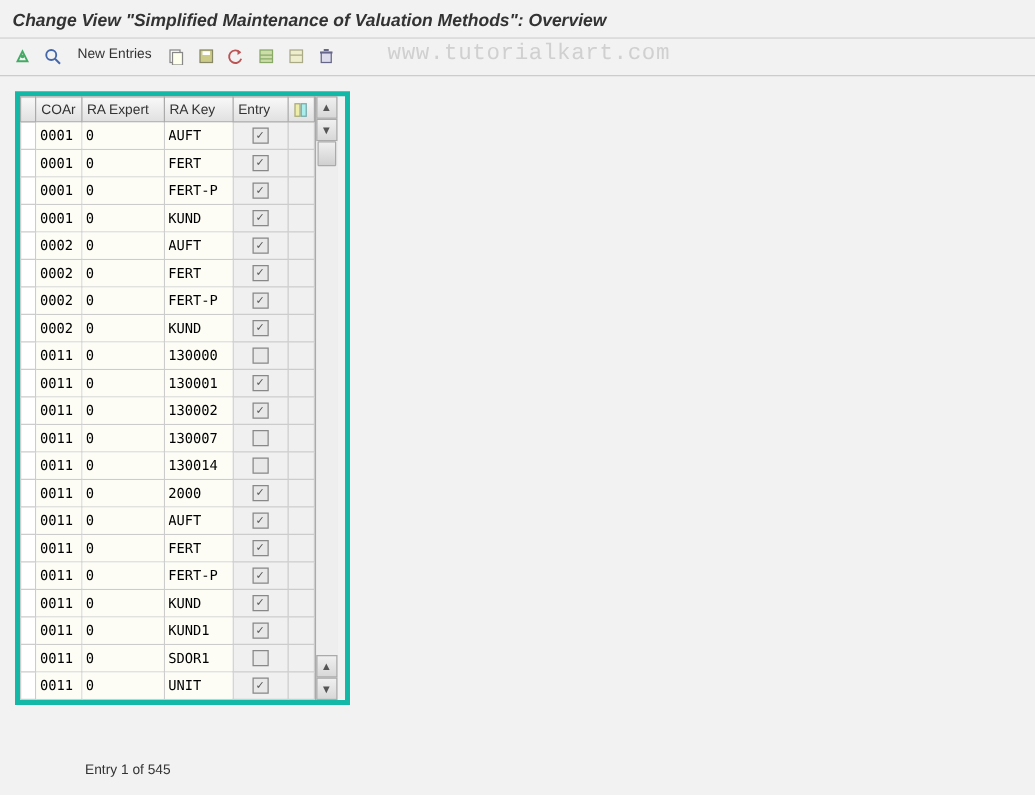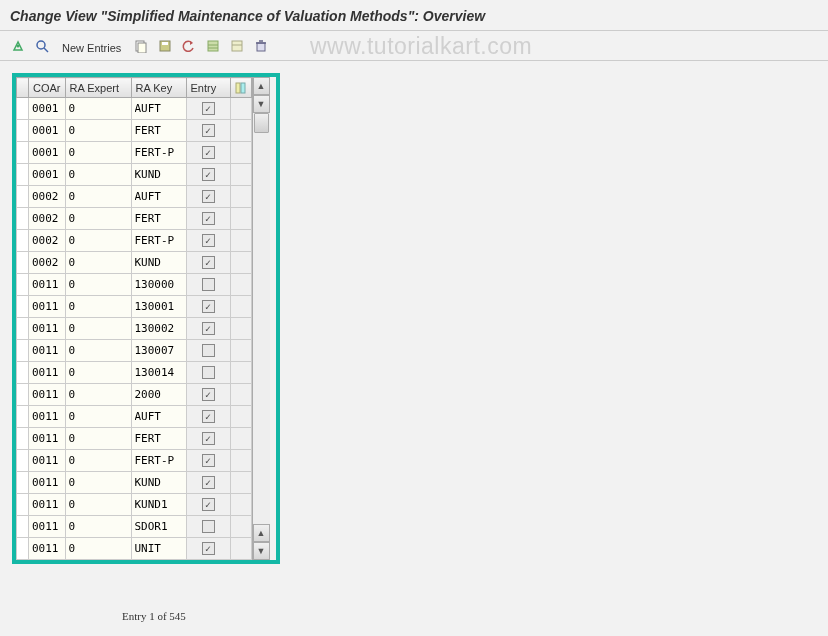--- a/index.html
+++ b/index.html
@@ -17,21 +17,21 @@
       font-weight: bold;
       font-style: italic;
       font-size: 14px;
       color: #333;
       border-bottom: 1px solid #ccc;
       background: #f2f2f2;
     }
     .toolbar {
       padding: 4px 8px;
       display: flex;
-      align-items: flex-end;
+      align-items: flex-start;
       gap: 4px;
       border-bottom: 1px solid #ccc;
       background: #f2f2f2;
       height: 30px;
       position: relative;
     }
     .toolbar-btn {
       width: 20px;
       height: 20px;
       display: flex;
@@ -44,23 +44,23 @@
       padding: 2px 6px;
       font-size: 11px;
       color: #333;
       cursor: pointer;
       border-radius: 2px;
     }
     .watermark {
       position: absolute;
       left: 310px;
       top: 2px;
-      font-size: 23px;
+      font-size: 18px;
       color: #d0d0d0;
-      font-family: Liberation Sans, sans-serif;
+      font-family: Liberation Mono, monospace;
       letter-spacing: 0.5px;
       font-weight: normal;
     }
     .content-area {
       padding: 12px;
       height: calc(100% - 110px);
       overflow: hidden;
     }
     .grid-wrapper {
       display: flex;
@@ -199,23 +199,23 @@
       position: relative;
     }
     .position-btn .icon-box::after{
       content:"";
       position:absolute;
       left:2px; top:4px;
       width:10px; height:2px;
       background:#fff;
     }
     .entry-text {
-      margin-left: 110px;
-      font-size: 11px;
-      font-family: Liberation Serif, serif;
+      margin-left: 56px;
+      font-size: 11px;
+      font-family: Liberation Sans, sans-serif;
       color: #333;
     }
     
     svg { display: block; }
   </style>
 </head>
 <body>
 
 <div class="title-bar">Change View "Simplified Maintenance of Valuation Methods": Overview</div>
 

